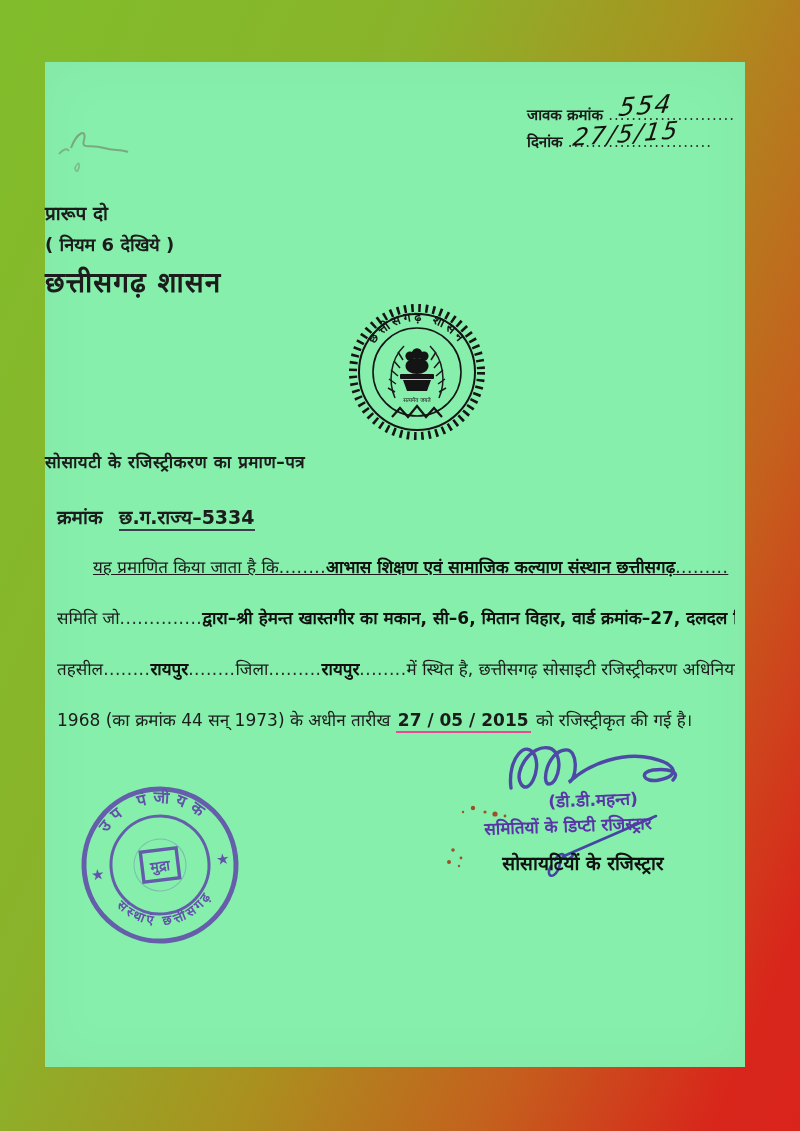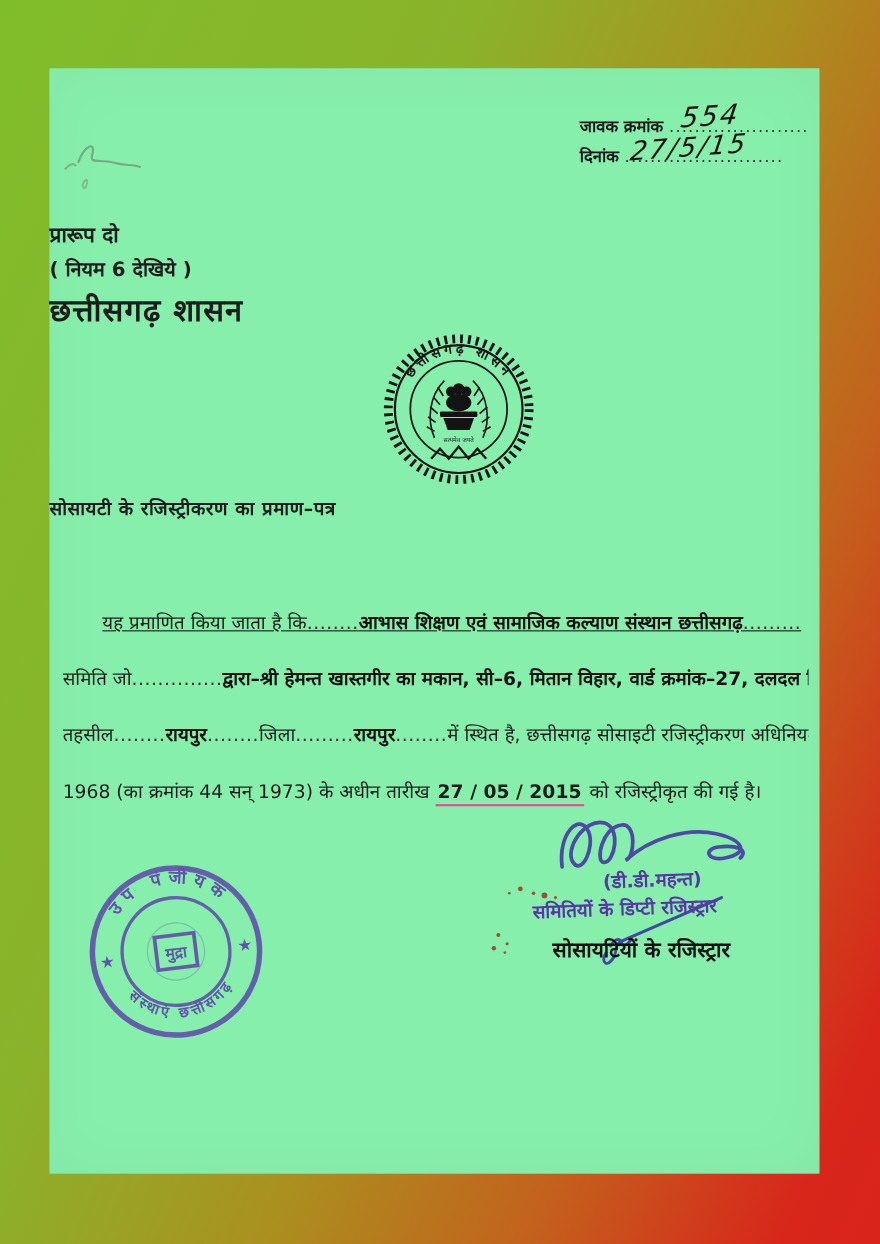--- a/index.html
+++ b/index.html
@@ -43,21 +43,21 @@
   .body-line{
     left:12px;width:678px;font-size:17px;line-height:1.55;white-space:nowrap;overflow:hidden;
     color:#1b1b1b;
   }
   .bl1{top:492px;text-indent:36px;text-decoration:underline;}
   .bl2{top:543px;}
   .bl3{top:594px;}
   .bl4{top:645px;}
   .seg-b{font-weight:bold;color:#101010;}
   .seg-dots{letter-spacing:0.5px;color:#2a2a2a;}
-  .seg-date{font-weight:bold;border-bottom:6px solid #ec4899;padding:0 2px 1px 2px;}
+  .seg-date{font-weight:bold;border-bottom:2px solid #ec4899;padding:0 2px 1px 2px;}
 
   
   .sig-wrap{left:398px;top:660px;width:280px;height:160px;}
   .sig-svg{position:absolute;left:30px;top:0;}
   .sig-name{position:absolute;left:60px;top:66px;width:180px;text-align:center;
     color:#5a35a8;font-size:17px;font-weight:bold;transform:rotate(-2deg);}
   .sig-stamp-title{position:absolute;left:0px;top:92px;width:250px;text-align:center;
     color:#5a35a8;font-size:17px;font-weight:bold;transform:rotate(-2deg);}
   .sig-printed{position:absolute;left:20px;top:128px;width:240px;text-align:center;
     color:#111;font-size:19px;font-weight:bold;}
@@ -127,20 +127,24 @@
         <path d="M61,80 h28 l-4,11 h-20 z"></path>
       </g>
 
       <text x="75" y="102" text-anchor="middle" font-size="5.6" fill="#151515">सत्यमेव जयते</text>
       <polyline points="50,117 58,108 66,117 75,106 84,117 92,108 100,117" fill="none" stroke="#151515" stroke-width="2.2"></polyline>
     </svg>
   </div>
 
   <div class="abs center doc-text h-title">सोसायटी के रजिस्ट्रीकरण का प्रमाण–पत्र</div>
 
+  <div class="abs doc-text serial-line">
+    <span>क्रमांक</span>
+    <span class="serial-value">छ.ग.राज्य–5334</span>
+  </div>
 
   <div class="abs body-line bl1">
     <span>यह प्रमाणित किया जाता है कि</span><span class="seg-dots">........</span><span class="seg-b">आभास शिक्षण एवं सामाजिक कल्याण संस्थान छत्तीसगढ़</span><span class="seg-dots">.........</span>
   </div>
   <div class="abs body-line bl2">
     <span>समिति जो</span><span class="seg-dots">..............</span><span class="seg-b">द्वारा–श्री हेमन्त खास्तगीर का मकान, सी–6, मितान विहार, वार्ड क्रमांक–27, दलदल सिवनी,</span>
   </div>
   <div class="abs body-line bl3">
     <span>तहसील</span><span class="seg-dots">........</span><span class="seg-b">रायपुर</span><span class="seg-dots">........</span><span>जिला</span><span class="seg-dots">.........</span><span class="seg-b">रायपुर</span><span class="seg-dots">........</span><span>में स्थित है, छत्तीसगढ़ सोसाइटी रजिस्ट्रीकरण अधिनियम</span>
   </div>

